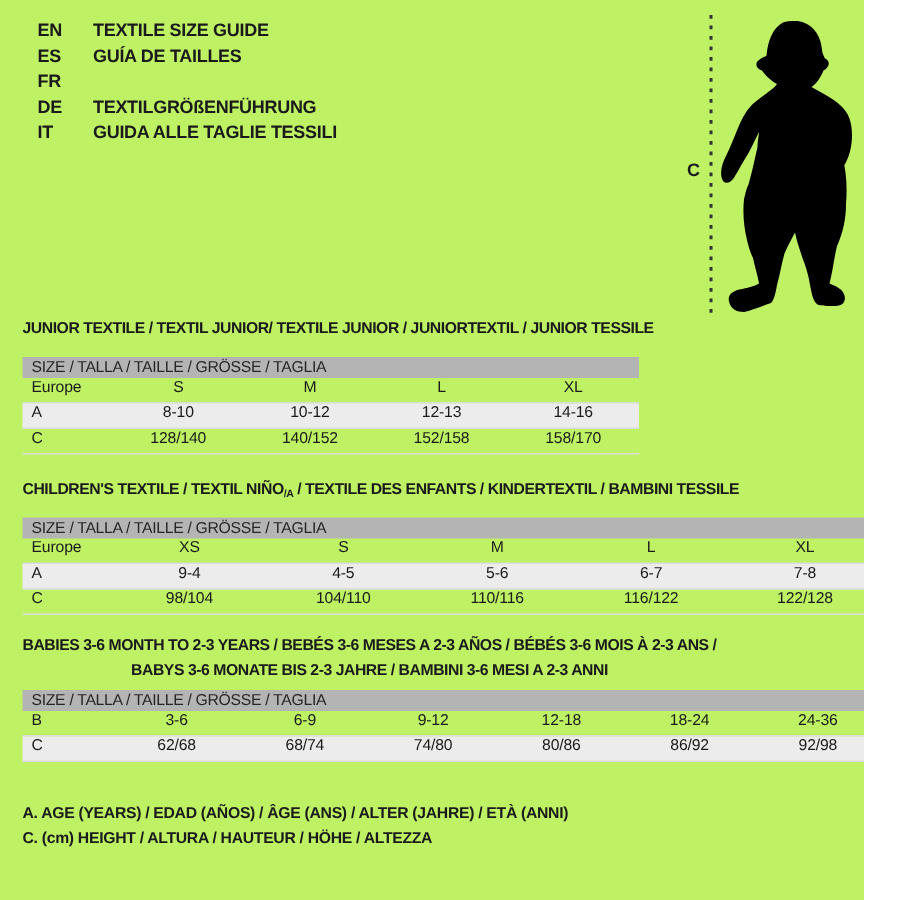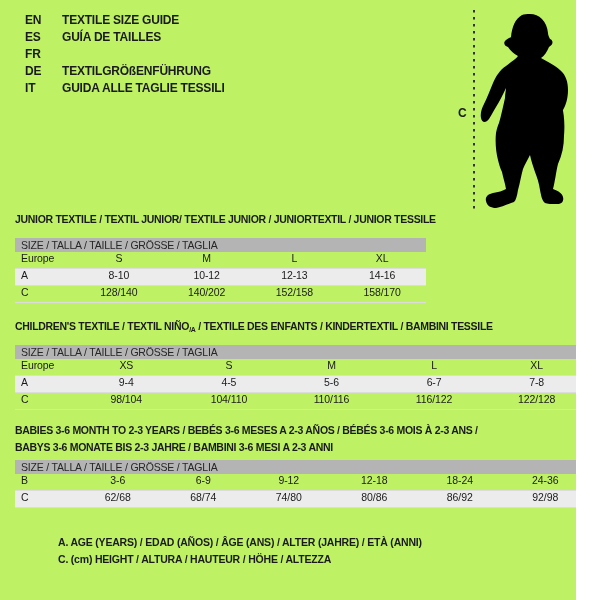--- a/index.html
+++ b/index.html
@@ -14,38 +14,38 @@
   
   .figure { position:absolute; left:450px; top:2px; width:150px; height:230px; }
   .figure svg { display:block; }
   .figure-label { position:absolute; left:8px; top:103px; font-size:12px; font-weight:700; line-height:17px; }
 
   
   .section-title { position:absolute; left:15px; font-size:10.5px; font-weight:700;
                    letter-spacing:-0.3px; line-height:16.5px; white-space:nowrap; }
   .t-junior  { top:211px; }
   .t-children{ top:318px; }
-  .t-babies  { top:422px; }
+  .t-babies  { top:422px;text-align:center; }
   .sub { font-size:7px; vertical-align:-2px; }
 
   
   .size-table { position:absolute; left:15px; }
   .junior-table  { top:238px; width:411px; }
   .children-table{ top:345px; width:573px; }
   .babies-table  { top:460px; width:573px; }
   .thead { background:#b4b4b4; height:14px; line-height:14px; padding-left:6px;
            font-size:10.5px; letter-spacing:-0.2px; color:#262626; }
   .trow { display:flex; align-items:flex-start; box-sizing:border-box; height:17px;
           font-size:10.5px; letter-spacing:-0.1px; border-bottom:1px solid #dcdcdc; }
   .tbody .trow:nth-child(even) { background:#ececec; }
   .rlabel { width:60px; padding-left:6px; box-sizing:border-box; }
   .cell { flex:1; text-align:center; }
 
   
-  .footnotes { position:absolute; left:15px; top:534px;margin-left:43px; }
+  .footnotes { position:absolute; left:15px; top:534px; }
   .footnote { font-size:10.5px; font-weight:700; letter-spacing:-0.2px; line-height:17px; white-space:nowrap; }
 </style>
 </head>
 <body>
 
 <div class="page">
 
   <div class="langs">
     <div class="lang-row">
       <span class="lang-code">EN</span>
@@ -105,21 +105,21 @@
       <div class="trow">
         <span class="rlabel">A</span>
         <span class="cell">8-10</span>
         <span class="cell">10-12</span>
         <span class="cell">12-13</span>
         <span class="cell">14-16</span>
       </div>
       <div class="trow">
         <span class="rlabel">C</span>
         <span class="cell">128/140</span>
-        <span class="cell">140/202</span>
+        <span class="cell">140/152</span>
         <span class="cell">152/158</span>
         <span class="cell">158/170</span>
       </div>
     </div>
   </div>
 
   <div class="section-title t-children">
     <span>CHILDREN'S TEXTILE / TEXTIL NIÑO</span><span class="sub">/A</span><span> / TEXTILE DES ENFANTS / KINDERTEXTIL / BAMBINI TESSILE</span>
   </div>
   <div class="size-table children-table">

